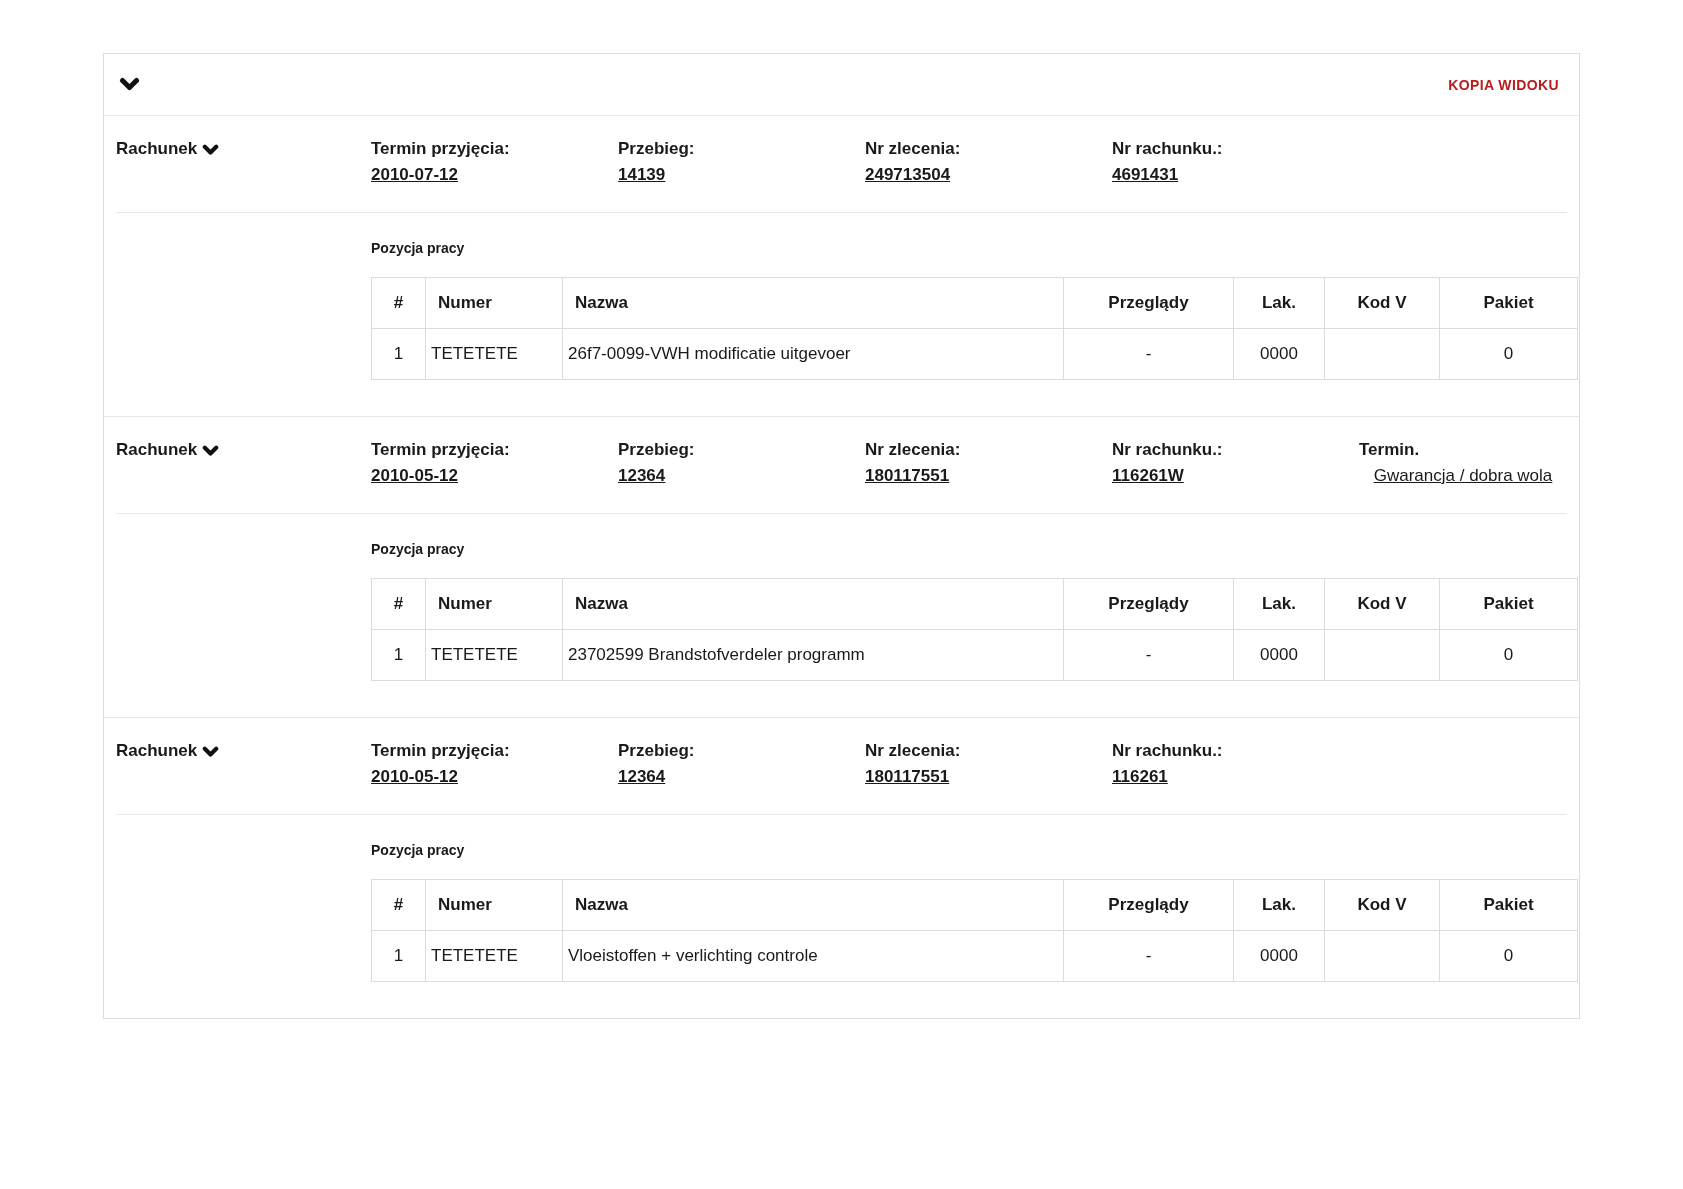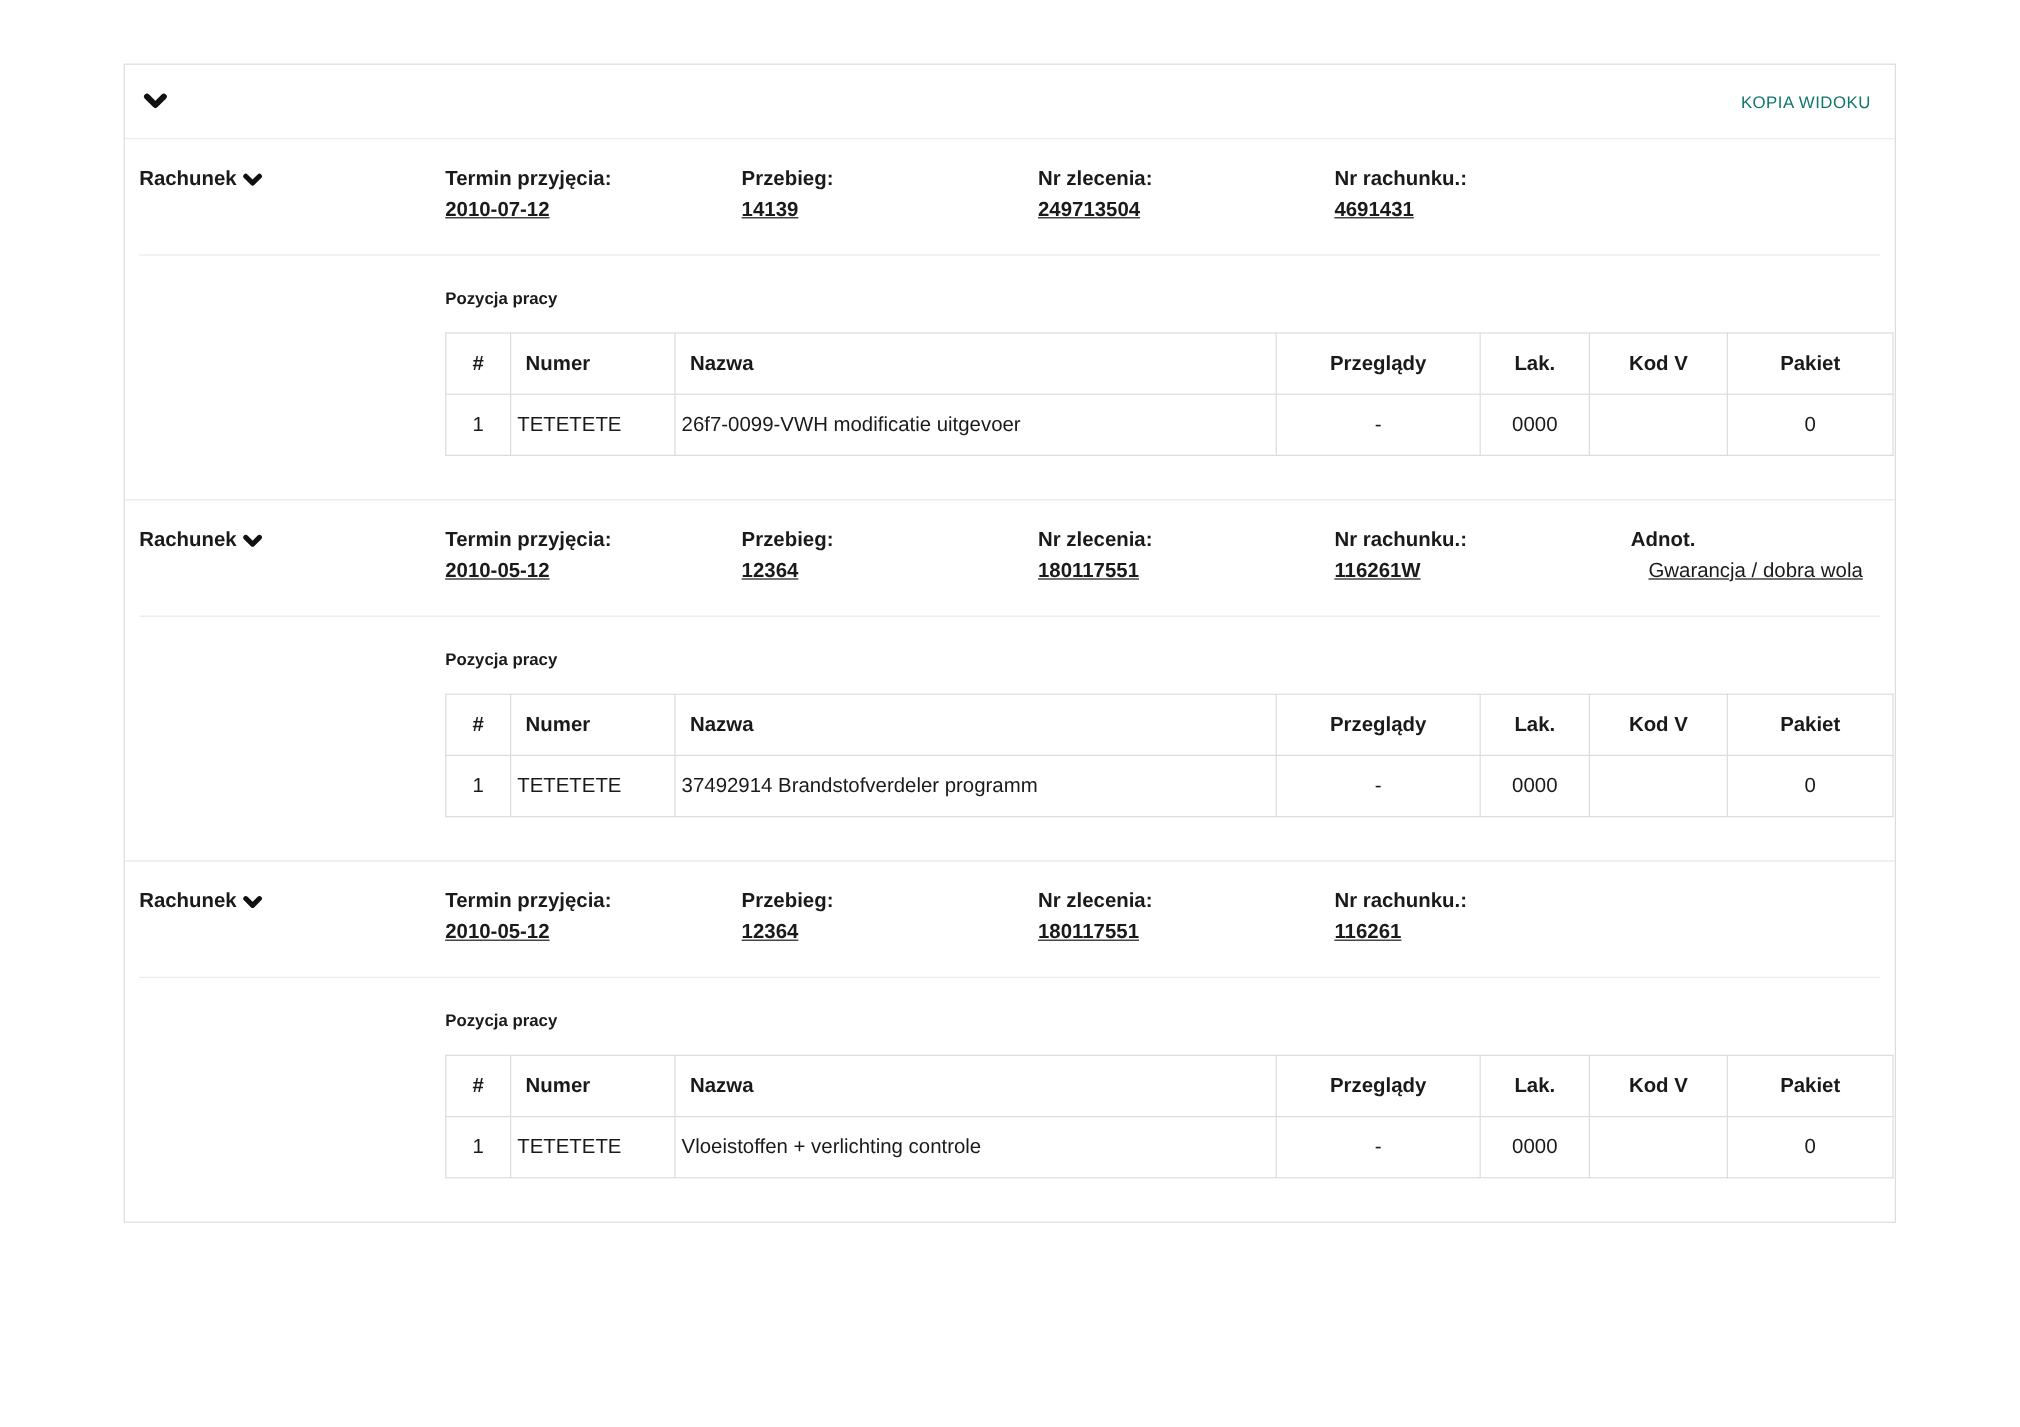--- a/index.html
+++ b/index.html
@@ -25,23 +25,23 @@
     height: 62px;
     display: flex;
     align-items: center;
     justify-content: space-between;
     padding: 0 20px 0 15px;
     border-bottom: 1px solid #ececec;
   }
   .chev-lg svg { display: block; }
   .kopia {
     font-size: 14px;
-    font-weight: 400;
+    font-weight: 700;
     letter-spacing: 0.4px;
-    color: #0f766e;
+    color: #b91c1c;
   }
   
   .record + .record { border-top: 1px solid #e6e6e6; }
   .record-header {
     display: grid;
     grid-template-columns: 255px 247px 247px 247px 247px auto;
     padding: 23px 12px 27px 12px;
     font-size: 17px;
   }
   .record-title {
@@ -197,21 +197,21 @@
           </div>
           <div class="field">
             <div class="field-label">Nr zlecenia:</div>
             <div class="field-value">180117551</div>
           </div>
           <div class="field">
             <div class="field-label">Nr rachunku.:</div>
             <div class="field-value">116261W</div>
           </div>
           <div class="field">
-            <div class="field-label">Adnot.</div>
+            <div class="field-label">Termin.</div>
             <div class="field-value normal">Gwarancja / dobra wola</div>
           </div>
         </div>
     <div class="record-divider"></div>
     <div class="record-body">
       <h3 class="section-title">Pozycja pracy</h3>
       <table>
         <colgroup>
           <col class="w0">
               <col class="w1">
@@ -229,21 +229,21 @@
                 <th class="c3">Przeglądy</th>
                 <th class="c4">Lak.</th>
                 <th class="c5">Kod V</th>
                 <th class="c6">Pakiet</th>
               </tr>
             </thead>
         <tbody>
               <tr>
                 <td class="c0">1</td>
                 <td class="c1">TETETETE</td>
-                <td class="c2">37492914 Brandstofverdeler programm</td>
+                <td class="c2">23702599 Brandstofverdeler programm</td>
                 <td class="c3">-</td>
                 <td class="c4">0000</td>
                 <td class="c5"></td>
                 <td class="c6">0</td>
               </tr>
             </tbody>
       </table>
     </div>
   </section>
 

